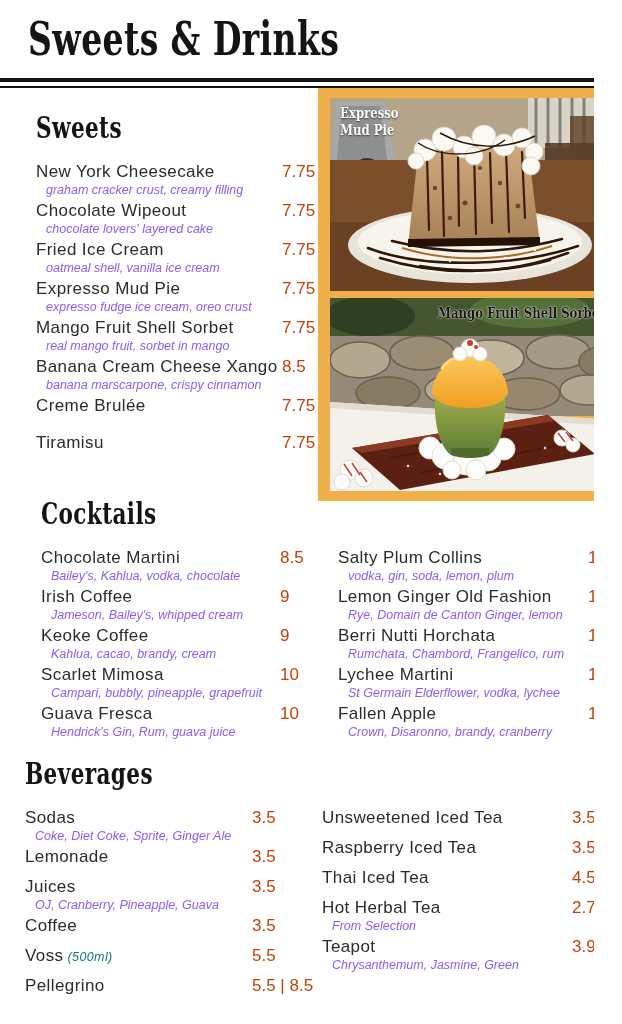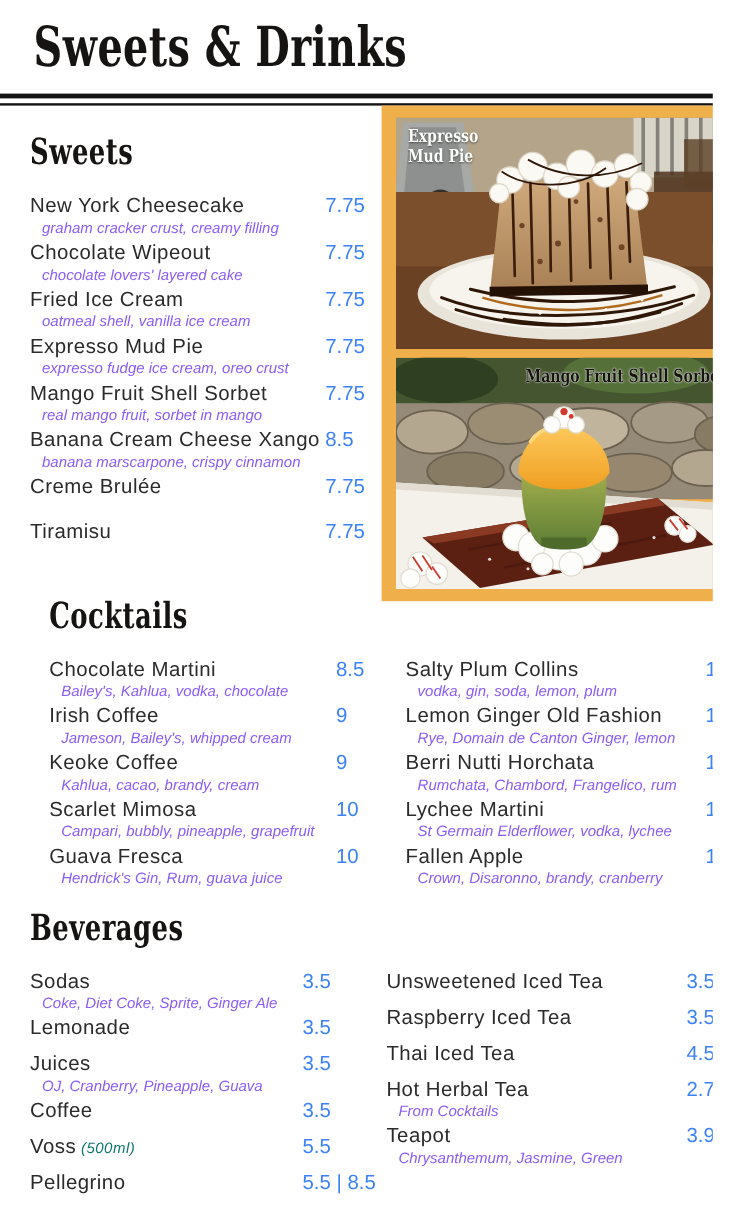--- a/index.html
+++ b/index.html
@@ -23,34 +23,34 @@
   .photo-label{position:absolute;top:7px;font-family:"DejaVu Serif",serif;font-weight:800;
                font-size:15px;line-height:1.1;transform:scaleX(.78);}
   .photo-label.light{left:10px;color:#fdfdfb;width:90px;white-space:normal;
                      transform-origin:left top;text-shadow:0 1px 2px rgba(0,0,0,.55);}
   .photo-label.dark{right:8px;color:#171310;text-align:right;transform-origin:right top;
                     text-shadow:0 0 2px #ffffff,0 0 1px #ffffff;}
 
   
   section{position:absolute;}
   section h2{margin:0 0 16px 0;font-size:30px;}
-  .sweets{left:25px;top:110px;width:292px;}
+  .sweets{left:36px;top:110px;width:292px;}
   .cocktails{left:41px;top:496px;width:585px;}
   .beverages{left:25px;top:756px;width:585px;}
   .cols{display:flex;}
   .col-l{width:285px;flex:none;}
   .col-r{width:288px;flex:none;margin-left:12px;}
 
   .row{margin:0;min-height:37px;}
   .row.tight{min-height:30px;}
   .line{display:flex;align-items:flex-start;}
   .nm{font-size:17px;line-height:21px;letter-spacing:.4px;flex:1;color:#2b2b2b;}
   .note{font-size:12.5px;font-style:italic;margin-left:4px;color:#0f766e;}
   .pr{flex:none;width:46px;font-size:17px;line-height:21px;text-align:left;
-      white-space:nowrap;color:#3b82f6;}
+      white-space:nowrap;color:#c2410c;}
   .col-r .pr{width:38px;}
   .beverages .col-l .pr{width:58px;}
   .ds{font-size:12.5px;font-style:italic;line-height:15px;margin:1px 0 2px 10px;color:#8b5cf6;}
   .ds:empty{display:none;}
 </style>
 </head>
 <body>
 
 <div class="page">
 
@@ -427,21 +427,21 @@
               <span class="nm">Thai Iced Tea</span>
               <span class="pr">4.5</span>
             </div>
 
         </div>
         <div class="row">
           <div class="line">
               <span class="nm">Hot Herbal Tea</span>
               <span class="pr">2.75</span>
             </div>
-          <div class="ds">From Cocktails</div>
+          <div class="ds">From Selection</div>
         </div>
         <div class="row">
           <div class="line">
               <span class="nm">Teapot</span>
               <span class="pr">3.95</span>
             </div>
           <div class="ds">Chrysanthemum, Jasmine, Green</div>
         </div>
       </div>
     </div>

